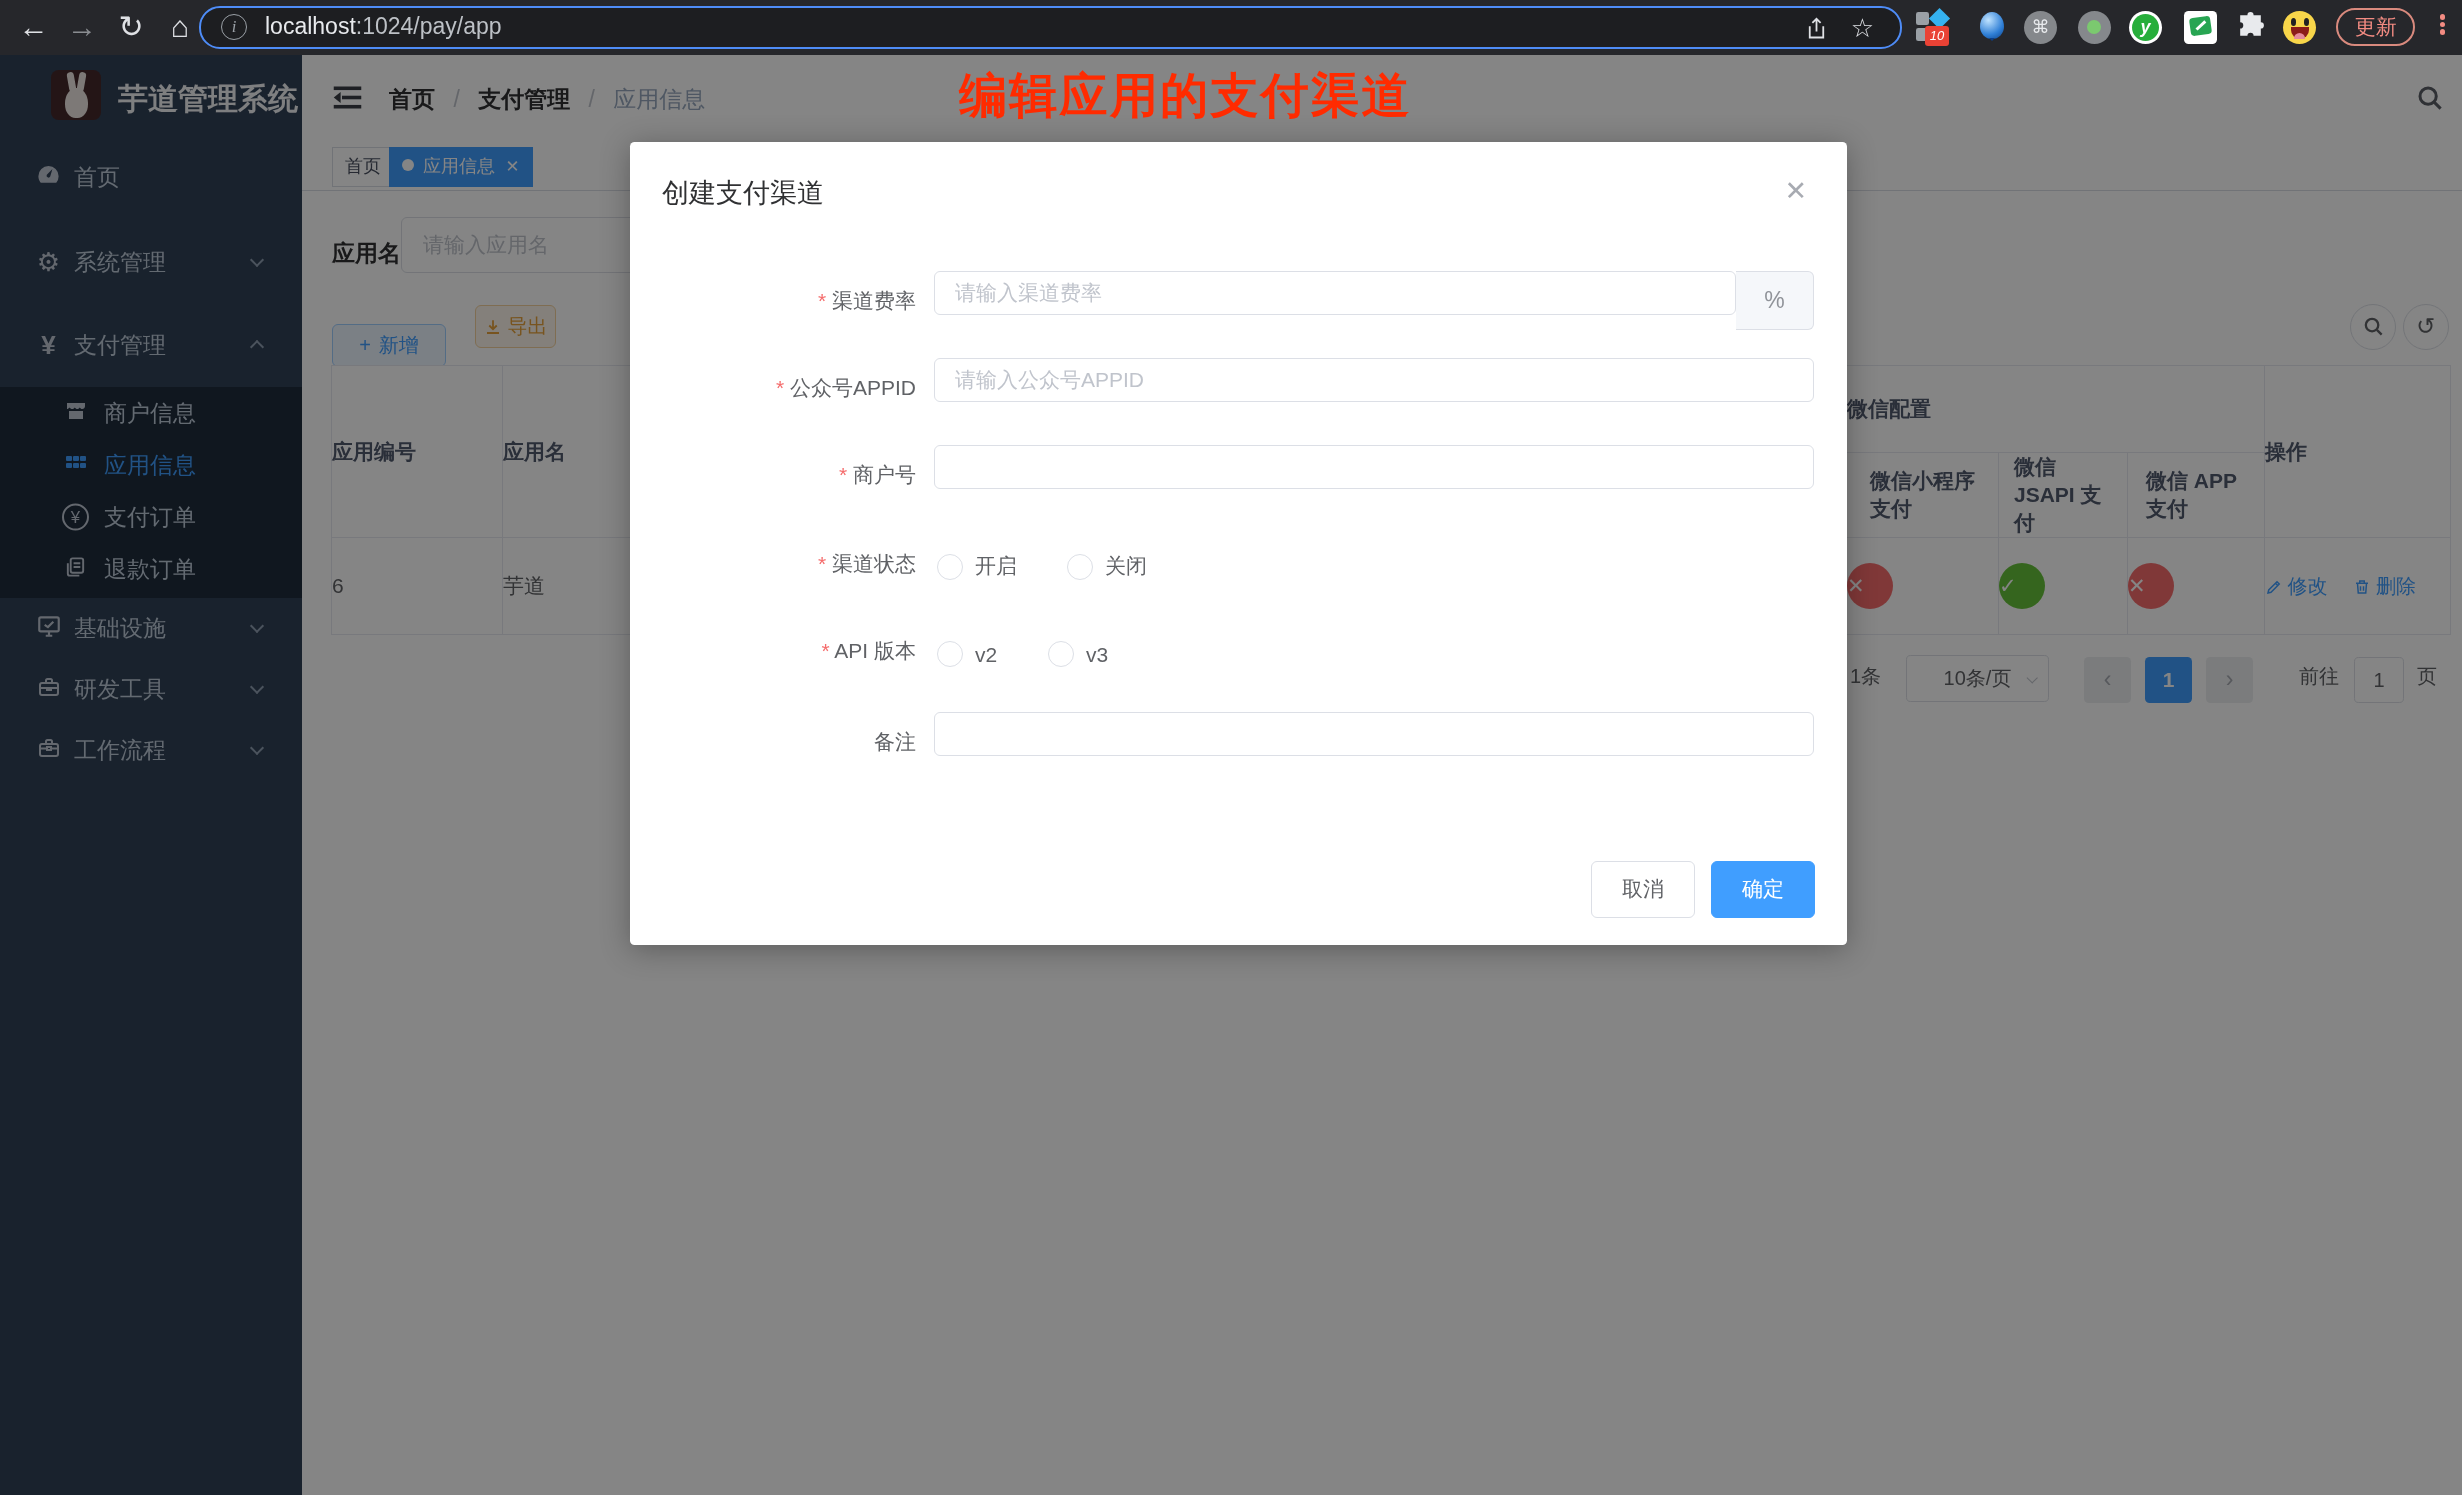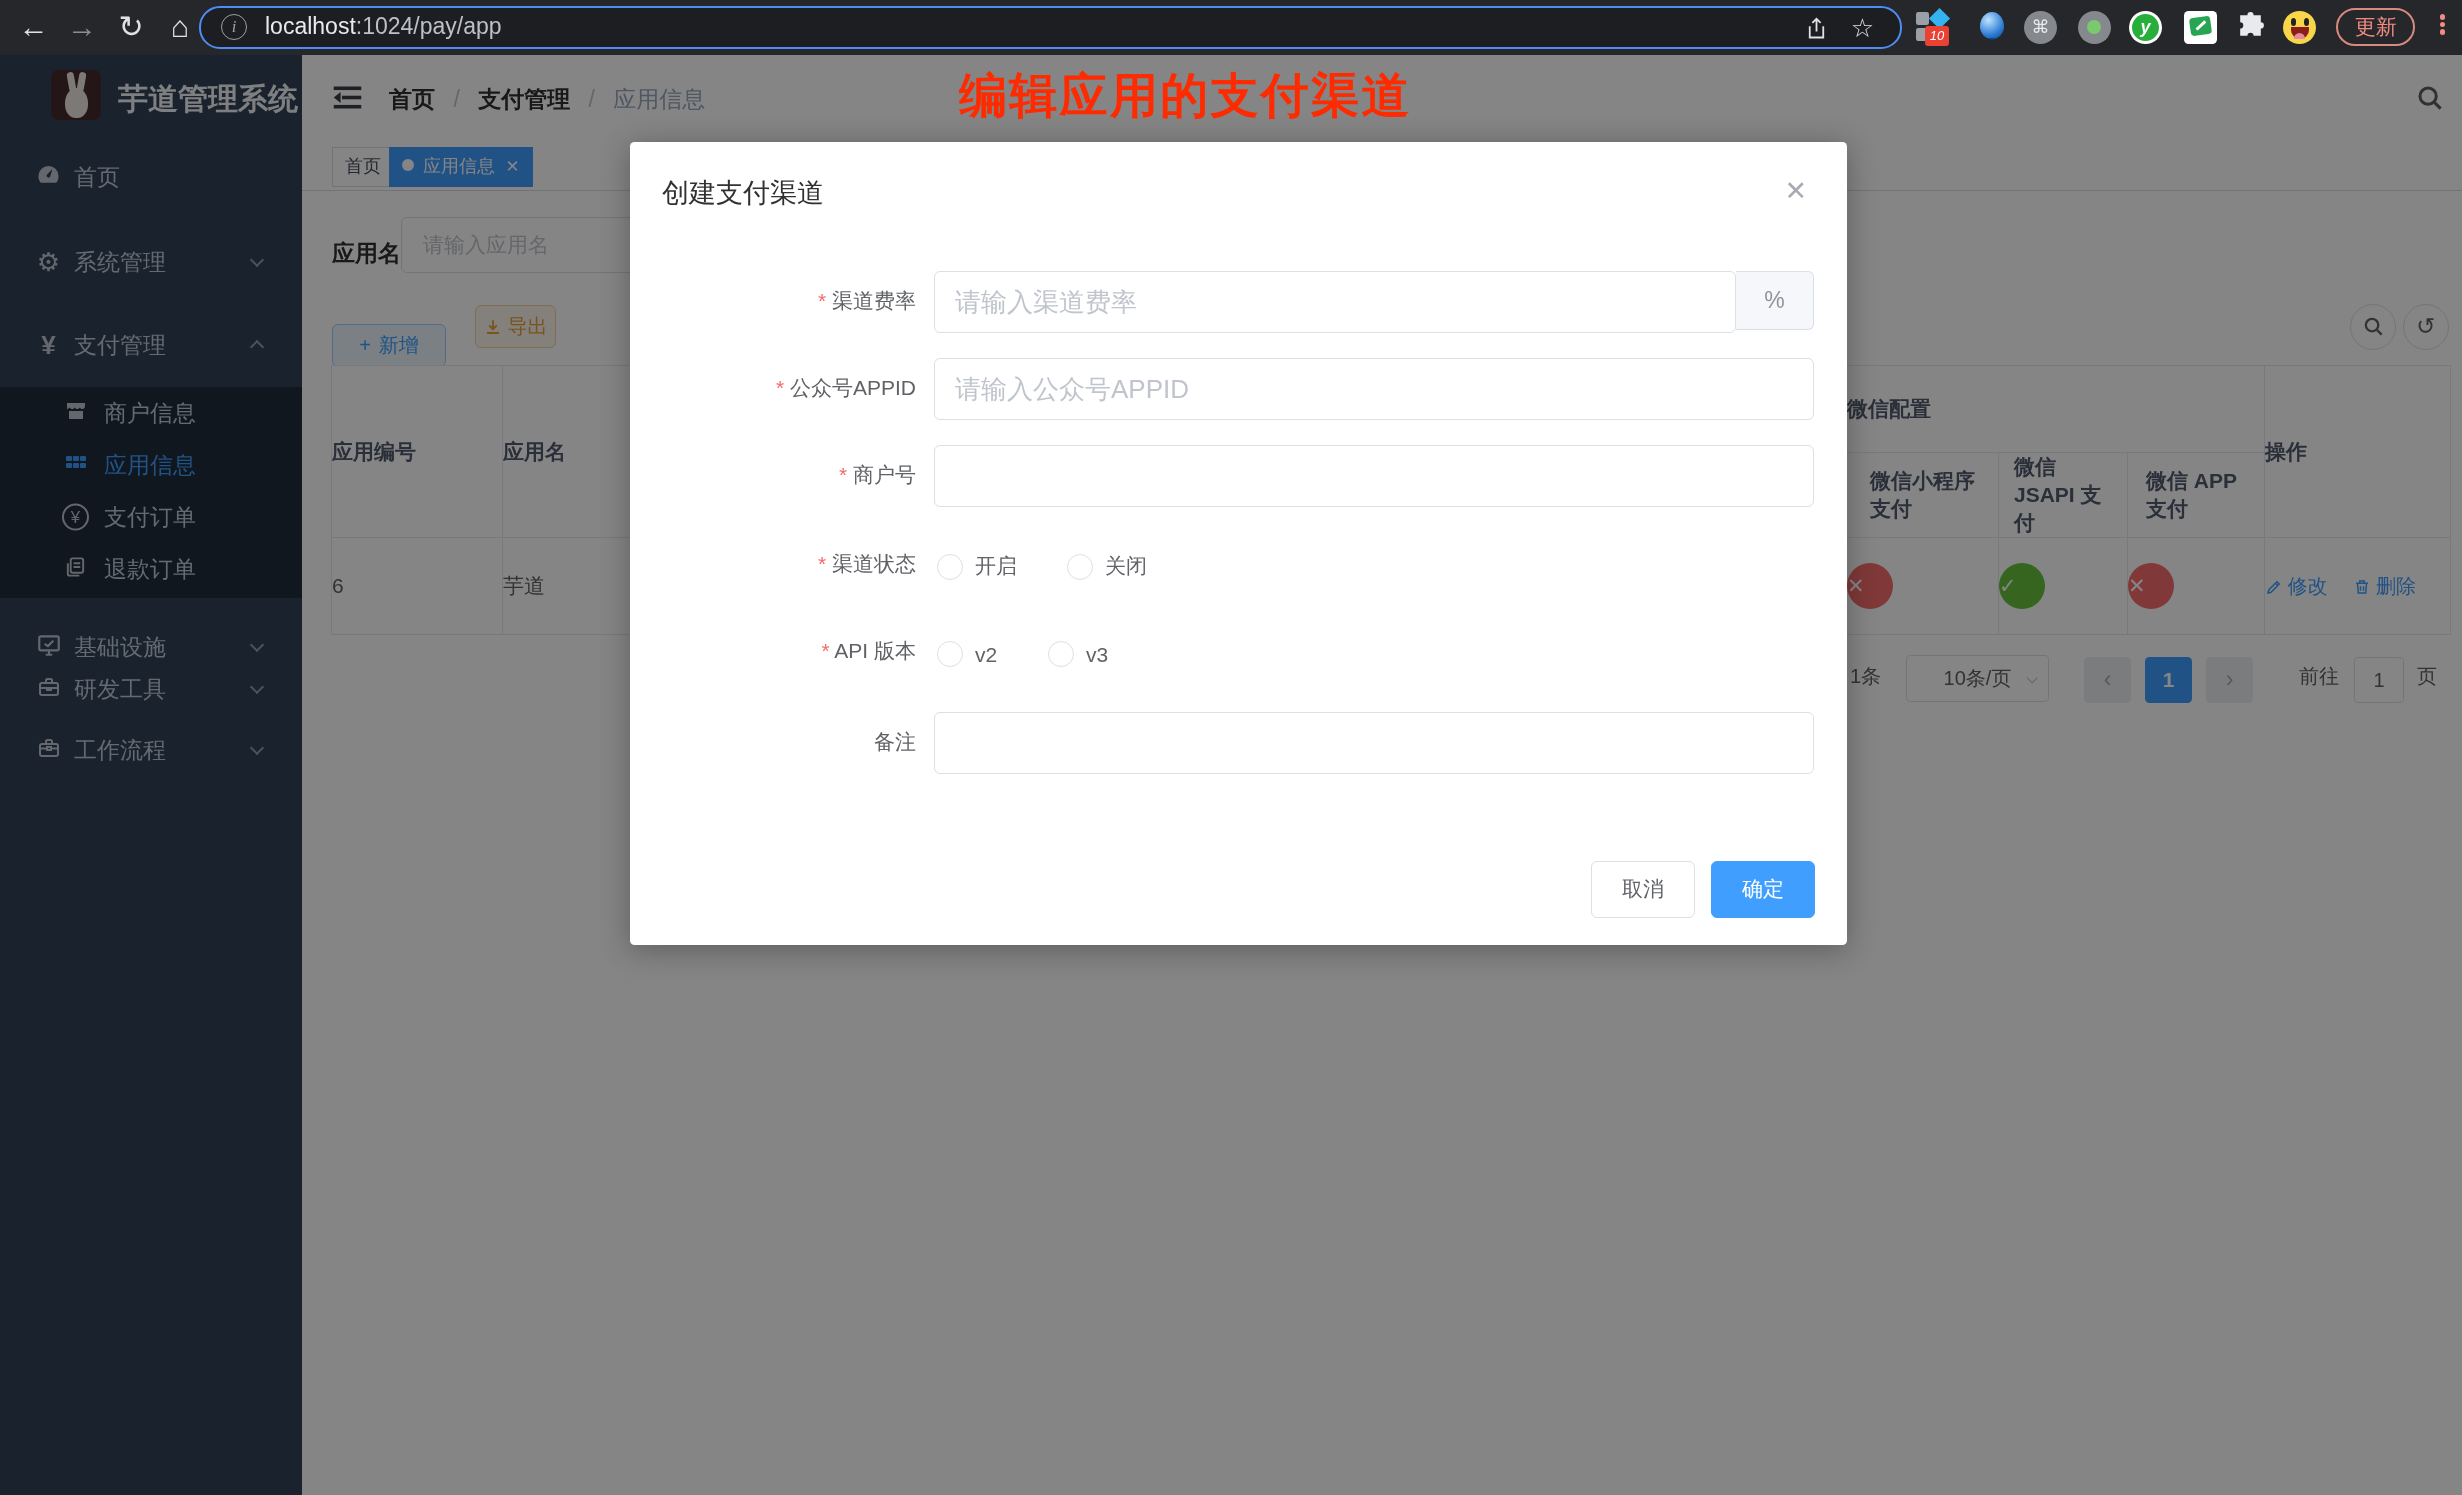--- a/index.html
+++ b/index.html
@@ -129,22 +129,22 @@
     color:#ff2b00; letter-spacing:2.3px; white-space:nowrap; }
 
   
   .modal { position:absolute; left:630px; top:87px; width:1217px; height:803px; background:#fff; border-radius:4.6px;
     box-shadow:0 4.6px 30px rgba(0,0,0,.3); z-index:10; }
   .m-title { position:absolute; left:32px; top:33px; font-size:27px; color:#303133; }
   .m-close { position:absolute; right:40px; top:33px; font-size:27px; color:#a8abb2; cursor:pointer; }
   .f-label { position:absolute; width:274px; text-align:right; font-size:21px; color:#606266; line-height:59px; }
   .f-label.mid { line-height:33px; }
   .req::before { content:"* "; color:#f56c6c; }
-  .f-input { position:absolute; left:304px; height:62px; border:1.5px solid #dcdfe6; border-radius:6px; background:#fff;
-    font-size:26px; color:#303133; padding:0 20px; outline:none; }
+  .f-input { position:absolute; left:304px; height:44px; border:1.5px solid #dcdfe6; border-radius:6px; background:#fff;
+    font-size:21px; color:#303133; padding:0 20px; outline:none; }
   .suffix { position:absolute; left:1106px; width:78px; height:59px; background:#f5f7fa; border:1.5px solid #dcdfe6;
     border-left:none; border-radius:0 6px 6px 0; color:#909399; font-size:23px; text-align:center; line-height:56px; }
   .radio { position:absolute; display:flex; align-items:flex-end; height:33px; cursor:pointer; }
   .radio .cir { width:26px; height:26px; border:1.5px solid #dcdfe6; border-radius:50%; background:#fff; margin-right:12px; }
   .radio .rl { font-size:21px; color:#606266; }
   .m-btn { position:absolute; top:719px; width:104px; height:57px; border-radius:6px; font-size:21px; text-align:center; line-height:54px; cursor:pointer; }
   .m-cancel { left:961px; background:#fff; border:1.5px solid #dcdfe6; color:#606266; }
   .m-ok { left:1081px; background:#409eff; border:1.5px solid #409eff; color:#fff; }
 </style>
 </head>
@@ -262,21 +262,21 @@
         <span class="ic"><svg width="23" height="23" viewBox="0 0 24 24">
               <g fill="none" stroke="#c0c8d4" stroke-width="2">
                 <rect x="7" y="3" width="13" height="15" rx="2"></rect>
                 <path d="M4 8v11a2 2 0 0 0 2 2h10M10 8h7M10 12h7"></path>
               </g>
             </svg></span>
         <span class="lb">退款订单</span>
       </div>
     </div>
 
-    <div class="mi" style="top:561px;height:61px">
+    <div class="mi" style="top:542px;height:61px">
       <span class="ic"><svg width="26" height="26" viewBox="0 0 24 24">
             <g fill="none" stroke="#c0c8d4" stroke-width="2">
               <rect x="3" y="4" width="18" height="13" rx="1.5"></rect>
               <path d="m8 11 3 2 5-5M9 21h6M12 17v4"></path>
             </g>
           </svg></span>
       <span class="lb">基础设施</span>
       <i class="chev down"></i>
     </div>
     <div class="mi" style="top:664px;height:61px">

